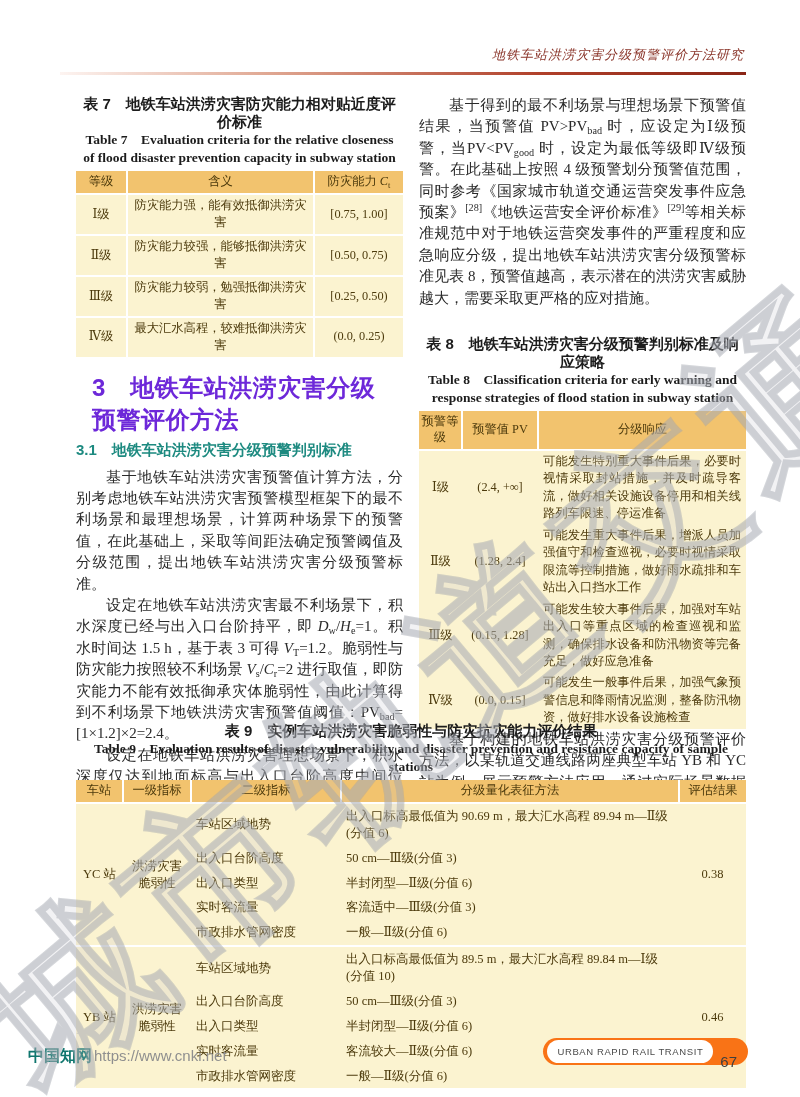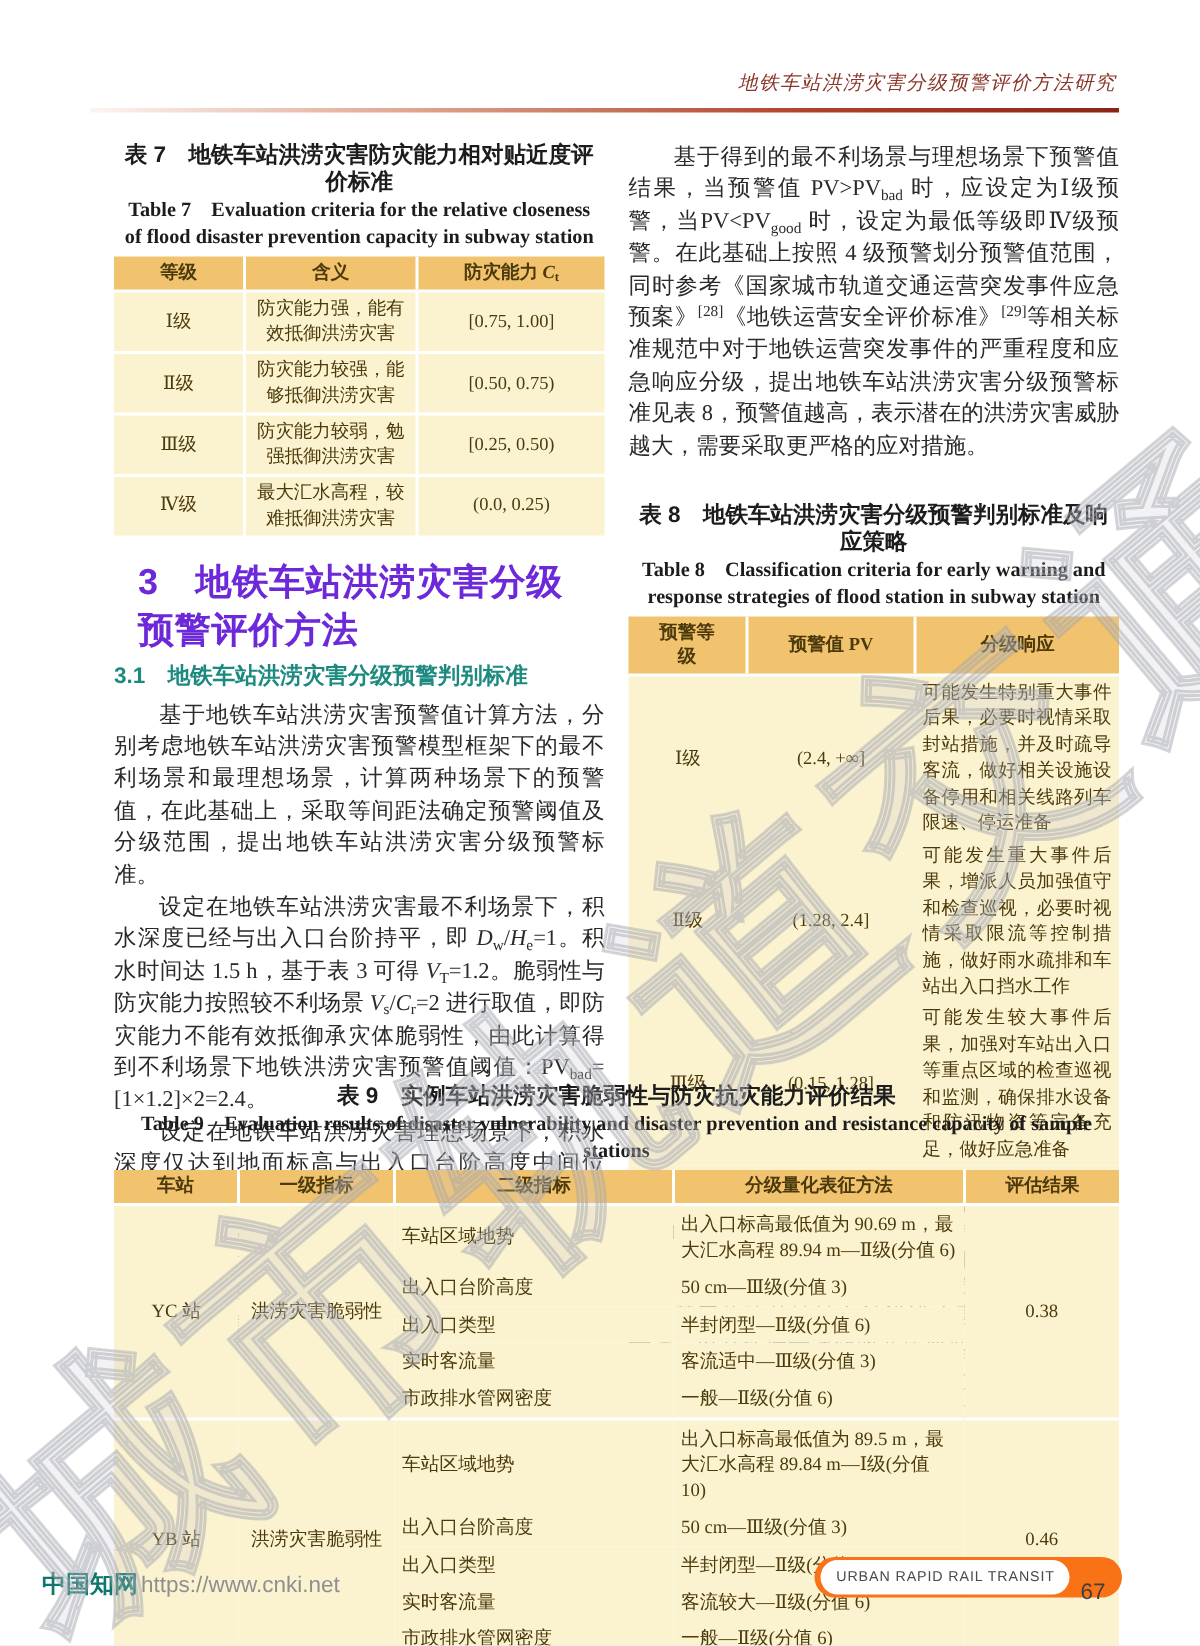--- a/index.html
+++ b/index.html
@@ -22,22 +22,22 @@
   .sec-h1{margin:13px 16px 5px;font-family:"Liberation Sans","DejaVu Sans",sans-serif;
         font-weight:bold;font-size:24px;color:#6d28d9;letter-spacing:0.5px;}
   .sec-h2{margin:3px 0 7px;font-family:"Liberation Sans","DejaVu Sans",sans-serif;
         font-weight:bold;font-size:15px;color:#1d8a80;}
   
   .tbl-title-cn{font-family:"Liberation Sans","DejaVu Sans",sans-serif;font-weight:bold;
         font-size:15px;text-align:center;color:#1c1c1c;line-height:18px;}
   .tbl-title-en{font-weight:bold;font-size:13.5px;text-align:center;color:#1c1c1c;line-height:18px;}
   
   table{border-collapse:collapse;width:100%;margin-top:4px;}
-  th{background:#f2c36e;font-weight:bold;color:#4c3a0c;font-size:12.3px;line-height:1.3;
-        padding:3px 18px;text-align:center;border-left:2px solid #fff;border-bottom:2px solid #fff;}
+  th{background:#f2c36e;font-weight:normal;color:#4c3a0c;font-size:12.3px;line-height:1.3;
+        padding:3px 0;text-align:center;border-left:2px solid #fff;border-bottom:2px solid #fff;}
   th:first-child{border-left:none;}
   td{background:#fbf3d0;color:#4c3a0c;font-size:12.3px;line-height:1.42;padding:2px 4px;
         text-align:center;}
   .t7 td{border:2px solid #fff;}
   .t7 tr td:first-child{border-left:none;} .t7 tr td:last-child{border-right:none;}
   .t8 td.resp{text-align:justify;padding:2px 5px;}
   .t9 th{font-size:12.3px;}
   .t9 td{font-size:12.5px;padding:4px 5px;line-height:1.35;}
   .t9 td.lft{text-align:left;}
   .t9 tr.station-start td{border-top:2px solid #fff;}

